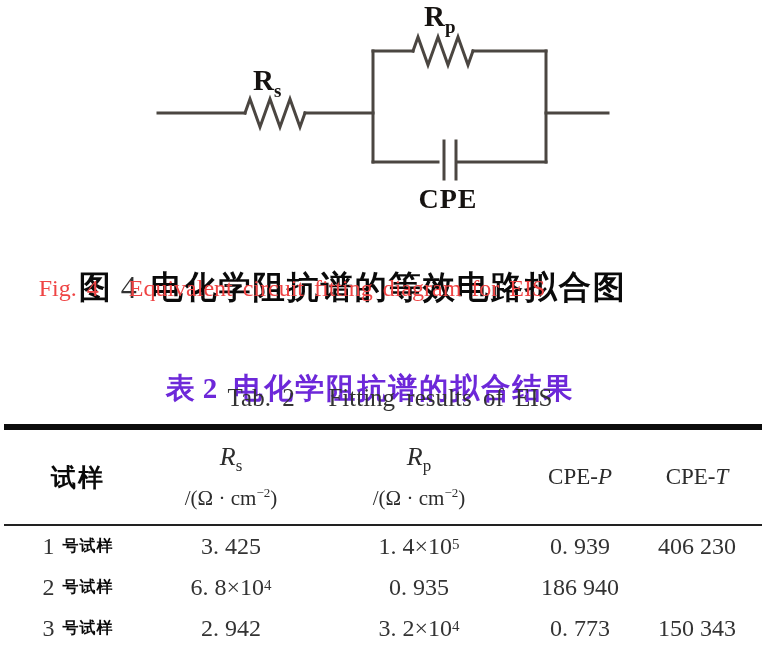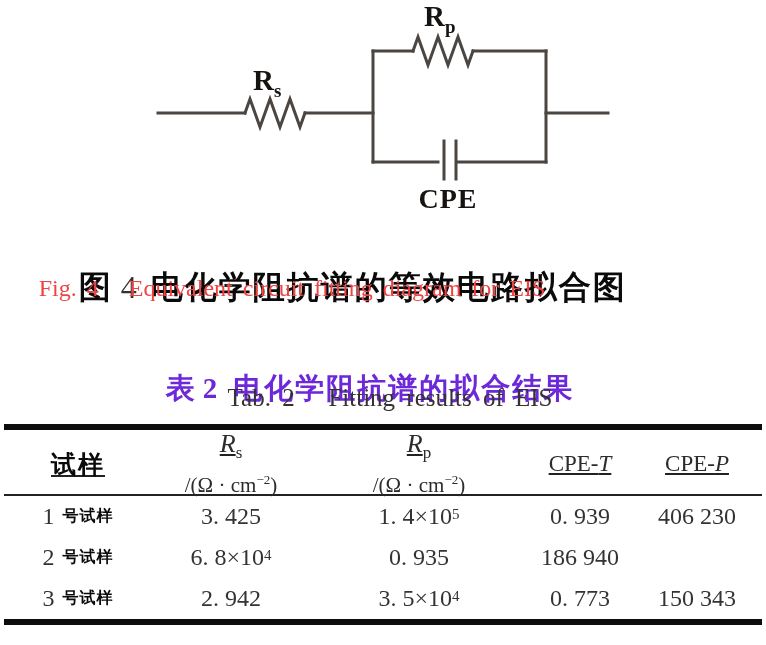--- a/index.html
+++ b/index.html
@@ -24,21 +24,21 @@
     font-size:29px;letter-spacing:2px;color:#6d28d9;}
   .title-cn .tag-num{font-family:"Liberation Serif","DejaVu Serif",serif;
     font-weight:700;letter-spacing:0;margin:0 16px 0 6px;}
   .title-en{top:384px;left:390px;transform:translateX(-50%);
     font-size:25px;word-spacing:5px;color:#333;}
   
   .eis-table{position:absolute;top:424px;left:4px;width:758px;}
   .rule-thick{height:6px;background:#0d0d0d;}
   .rule-thin{height:2px;background:#222;}
   .t-grid{display:grid;grid-template-columns:148px 158px 218px 104px 130px;}
-  .t-header{height:64px;text-decoration:underline;}
+  .t-header{height:94px;}
   .h-cell{display:flex;flex-direction:column;align-items:center;justify-content:center;
     font-size:23px;color:#2c2c2c;}
   .h-sym{font-size:26px;line-height:28px;}
   .h-sym i{font-style:italic;}
   .h-sym sub{font-size:17px;}
   .h-unit{font-size:21px;line-height:26px;white-space:pre;}
   .h-unit sup{font-size:13px;}
   .h-sample{font-family:"Liberation Sans","DejaVu Sans",sans-serif;font-weight:700;
     font-size:25px;letter-spacing:2px;color:#0a0a0a;}
   .h-cpe i{font-style:italic;}
@@ -97,24 +97,24 @@
       </div>
       <div class="h-cell">
         <span class="h-sym"><i>R</i><sub>s</sub></span>
         <span class="h-unit"><span>/(Ω · cm</span><sup>−2</sup><span>)</span></span>
       </div>
       <div class="h-cell">
         <span class="h-sym"><i>R</i><sub>p</sub></span>
         <span class="h-unit"><span>/(Ω · cm</span><sup>−2</sup><span>)</span></span>
       </div>
       <div class="h-cell h-cpe">
-        <span><span>CPE-</span><i>T</i></span>
+        <span><span>CPE-</span><i>P</i></span>
       </div>
       <div class="h-cell h-cpe">
-        <span><span>CPE-</span><i>P</i></span>
+        <span><span>CPE-</span><i>T</i></span>
       </div>
     </div>
 
     <div class="rule-thin"></div>
 
     <div class="t-grid t-row">
       <div class="d-cell d-label">
         <span class="row-num">1</span><span class="row-cn">号试样</span>
       </div>
       <div class="d-cell">3. 425</div>
@@ -130,21 +130,21 @@
       <div class="d-cell"><span>6. 8×10</span><sup>4</sup></div>
       <div class="d-cell">0. 935</div>
       <div class="d-cell">186 940</div>
     </div>
 
     <div class="t-grid t-row">
       <div class="d-cell d-label">
         <span class="row-num">3</span><span class="row-cn">号试样</span>
       </div>
       <div class="d-cell">2. 942</div>
-      <div class="d-cell"><span>3. 5×10</span><sup>4</sup></div>
+      <div class="d-cell"><span>3. 2×10</span><sup>4</sup></div>
       <div class="d-cell">0. 773</div>
       <div class="d-cell">150 343</div>
     </div>
 
     <div class="rule-thick"></div>
   </div>
 
 </div>
 
 </body></html>

